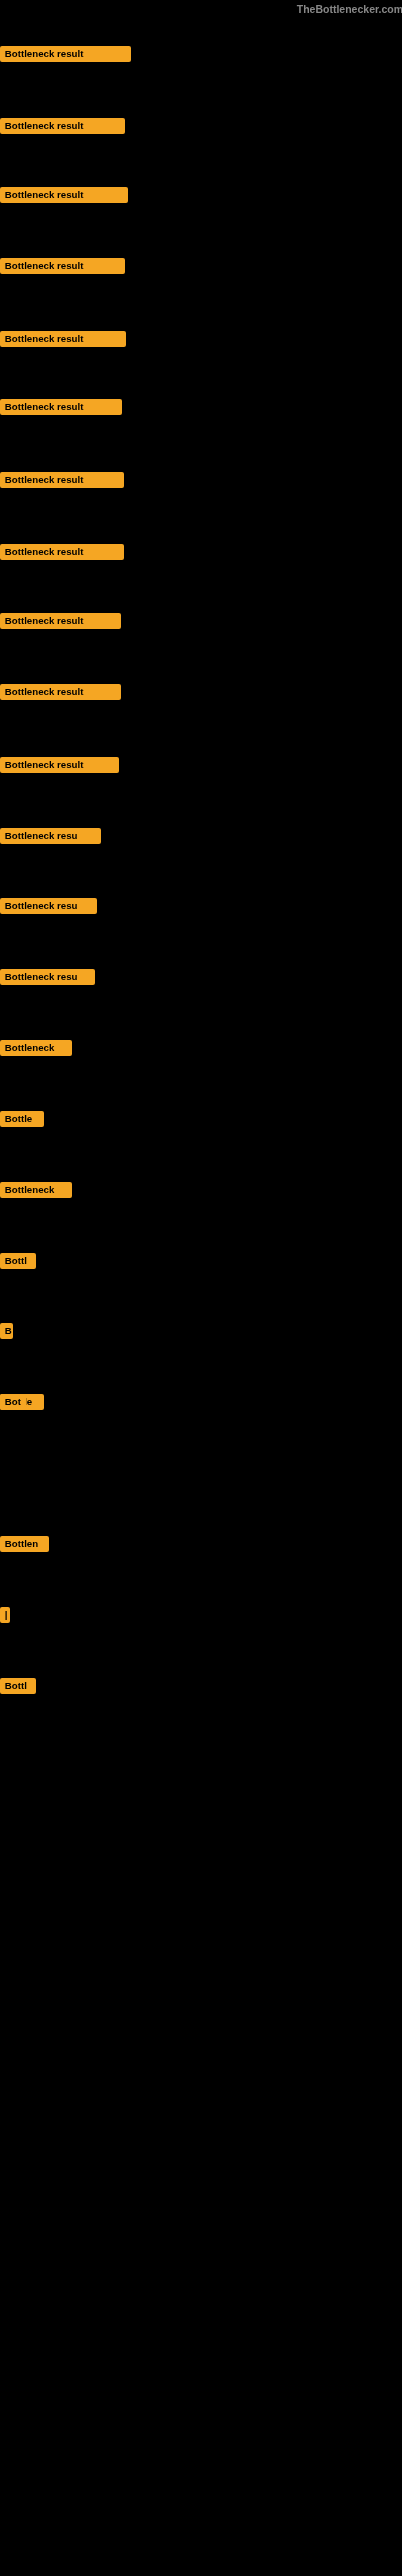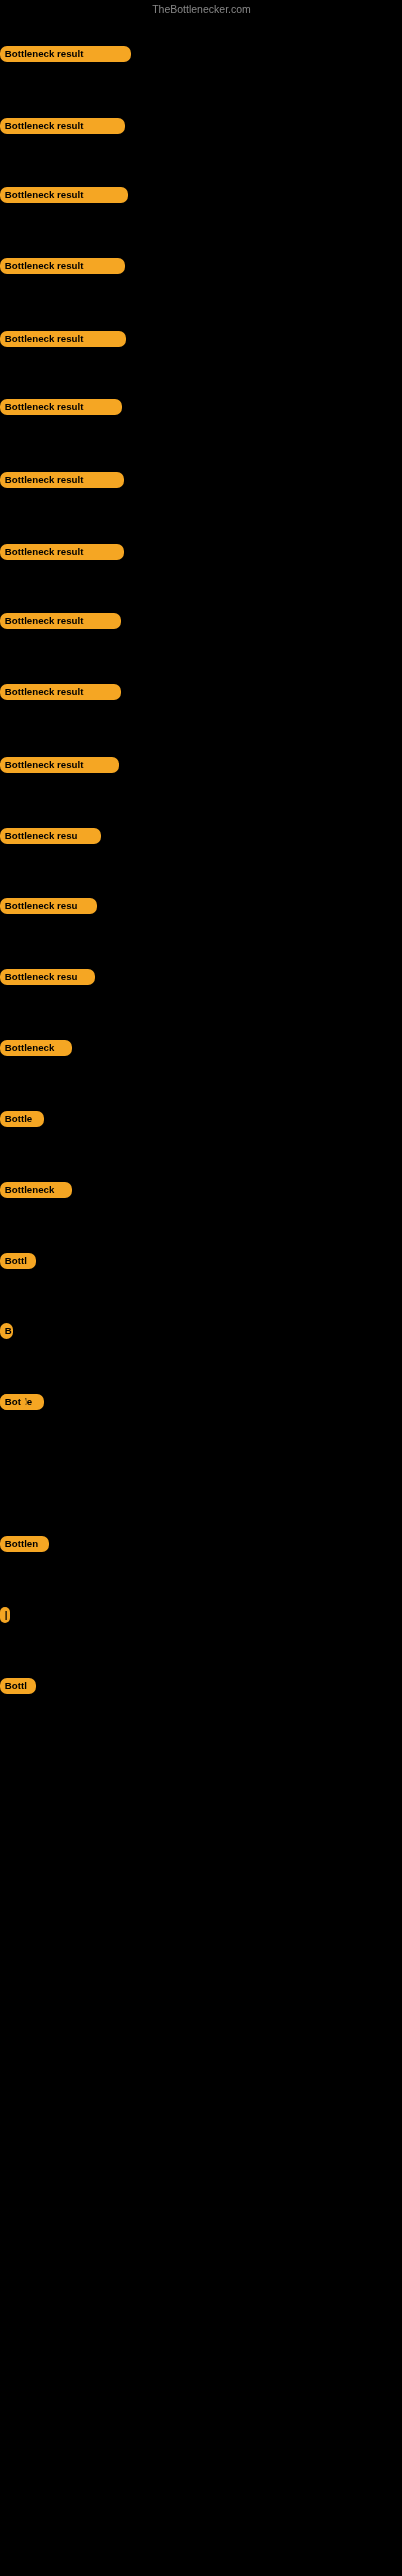--- a/index.html
+++ b/index.html
@@ -14,35 +14,35 @@
       min-height: 2576px;
       font-family: Arial, sans-serif;
       position: relative;
     }
 
     .site-title {
       position: absolute;
       top: 3.2px;
       left: 0;
       right: 0;
-      text-align: center;
+      text-align: right;
       color: #888888;
       font-size: 10.5px;
-      font-weight: normal;
+      font-weight: bold;
     }
 
     .bottleneck-badge {
       position: absolute;
       left: 0;
       background-color: #F5A623;
       color: #000000;
       font-size: 9.7px;
       font-weight: bold;
       padding: 2.4px 4.8px;
-      border-radius: 7px;
+      border-radius: 2px;
       white-space: nowrap;
       overflow: hidden;
     }
   </style>
 </head>
 <body>
 
 <span class="site-title">TheBottlenecker.com</span>
 
 <div id="badges-container">

